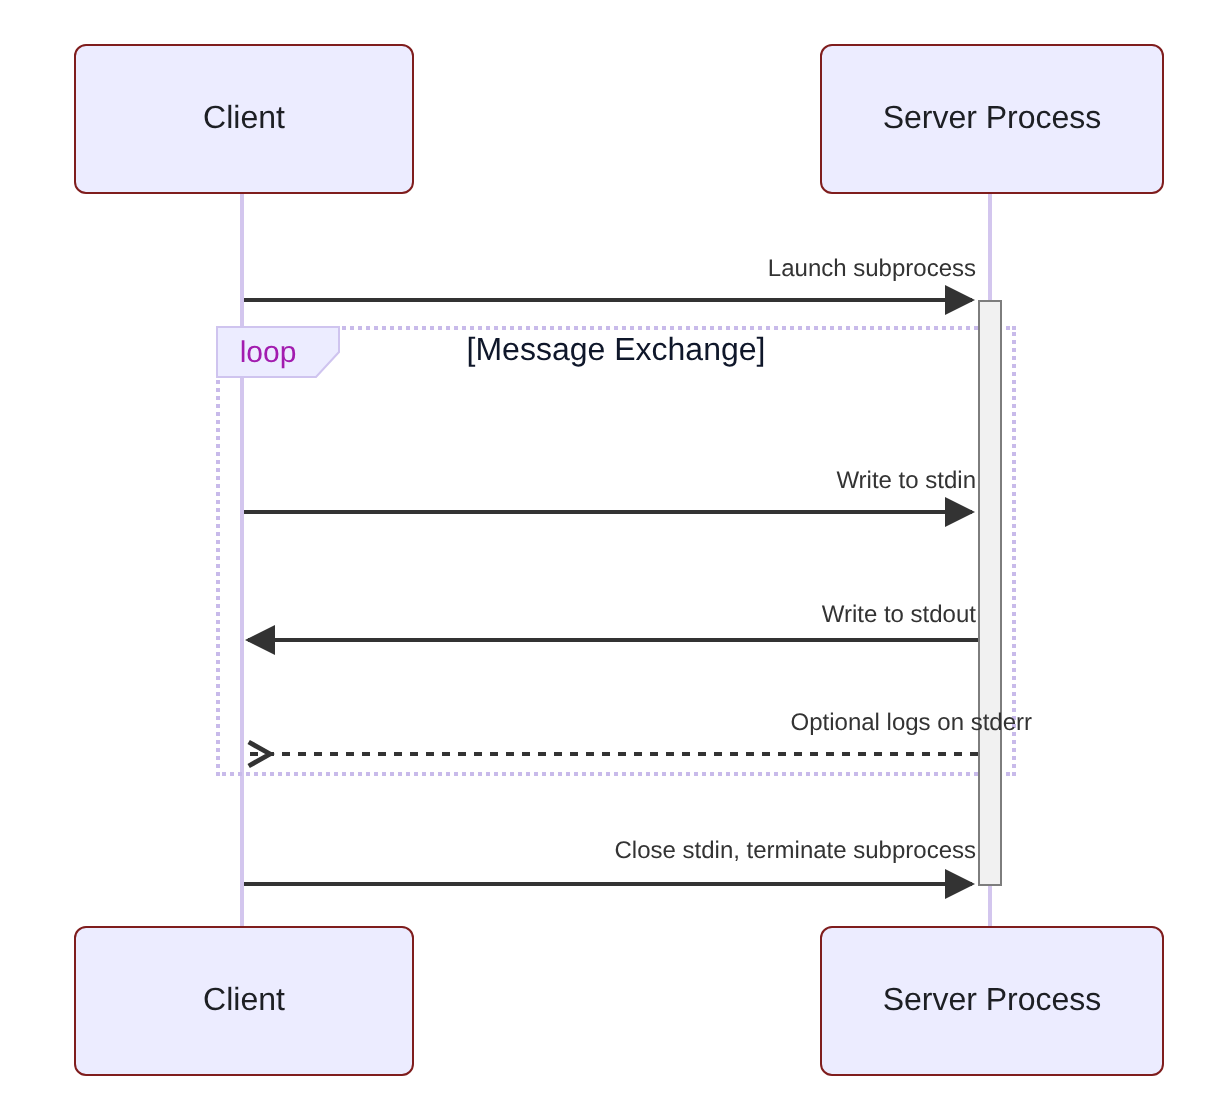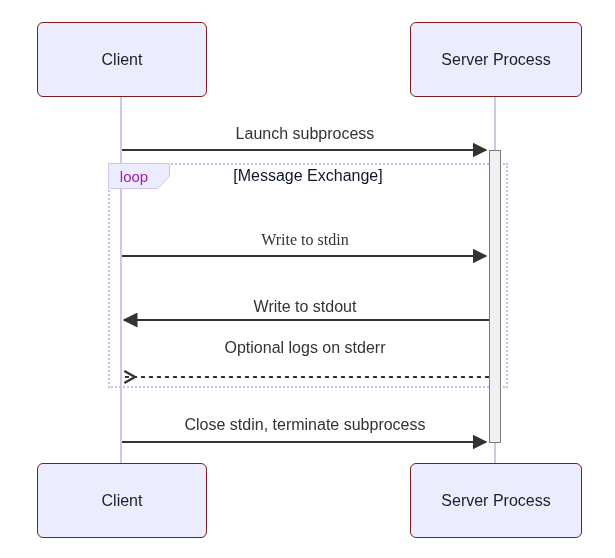--- a/index.html
+++ b/index.html
@@ -83,29 +83,29 @@
     top: 167px;
     width: 400px;
     text-align: center;
     font-size: 16px;
     color: #0f172a;
   }
   .msg-label {
     position: absolute;
     left: 122px;
     width: 366px;
-    text-align: center;
-    font-size: 16px;
+    text-align: right;
+    font-size: 12px;
     line-height: 20px;
     color: #333333;
   }
   .msg-1 { top: 124px; }
-  .msg-2 { top: 230px; font-family: Liberation Serif, serif; }
+  .msg-2 { top: 230px; }
   .msg-3 { top: 297px; }
-  .msg-4 { top: 338px; }
+  .msg-4 { top: 351px; padding-left: 28px; }
   .msg-5 { top: 415px; }
   .arrows {
     position: absolute;
     left: 0;
     top: 0;
     pointer-events: none;
   }
 </style>
 </head>
 <body>

